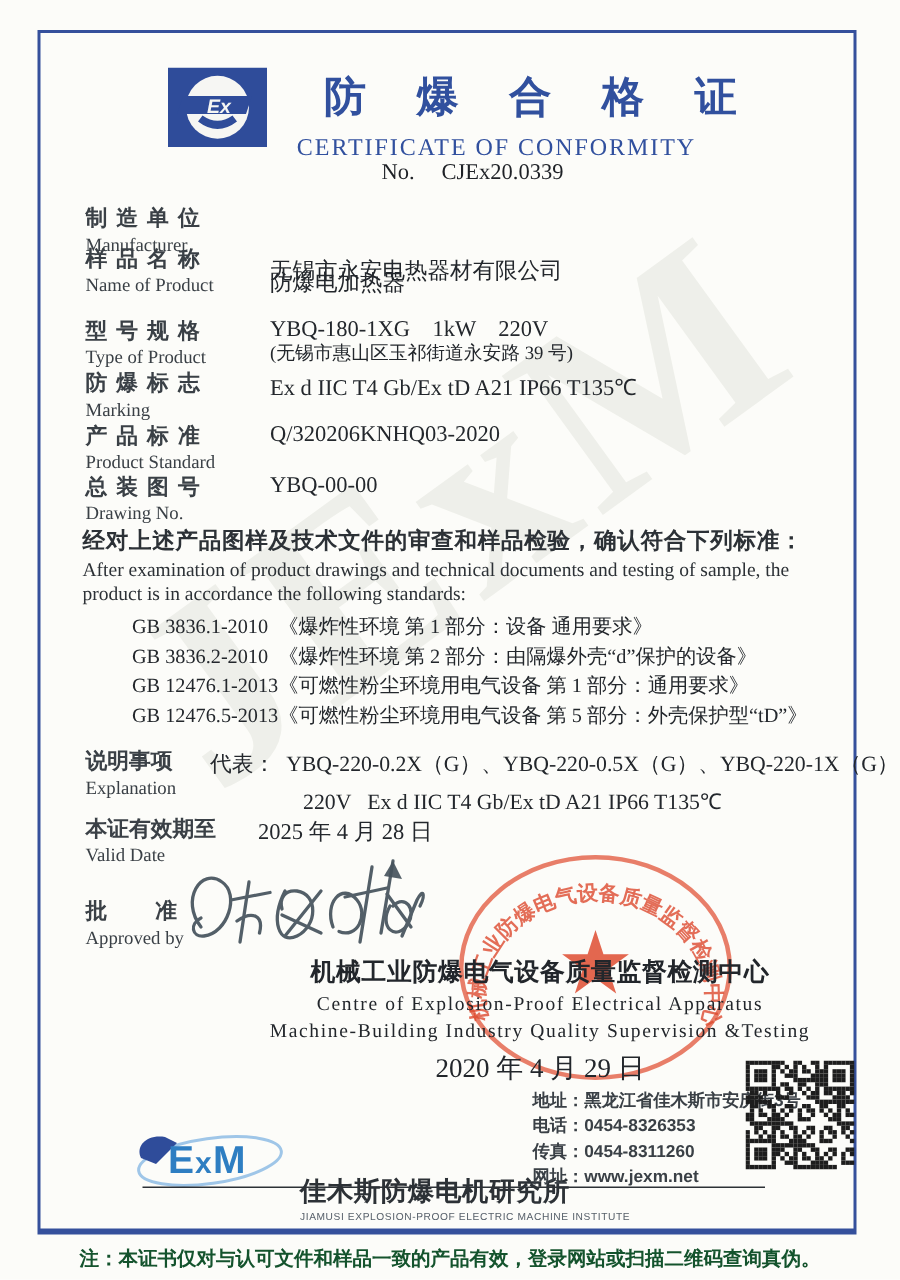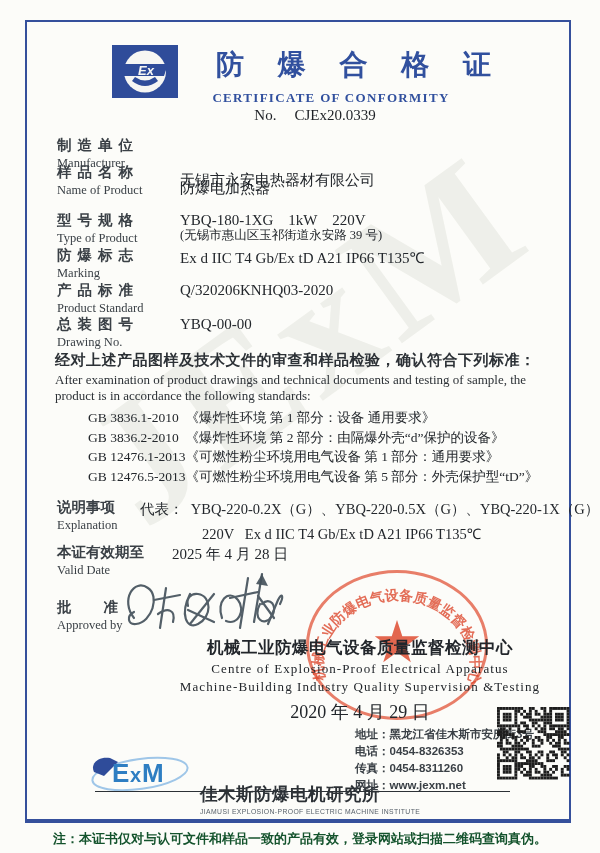--- a/index.html
+++ b/index.html
@@ -25,21 +25,21 @@
   }
   
   .logo{position:absolute;left:112px;top:45px;z-index:2;}
   .title{
     position:absolute;left:216px;top:46px;white-space:nowrap;
     font-size:28px;font-weight:bold;color:#31509e;letter-spacing:13px;
     font-family:"Liberation Sans",sans-serif;z-index:2;
   }
   .subtitle{
     position:absolute;left:195px;top:90px;width:272px;text-align:center;
-    font-size:13px;font-weight:bold;color:#31509e;letter-spacing:1.3px;
+    font-size:16px;font-weight:normal;color:#31509e;letter-spacing:1.3px;
     font-family:"Liberation Serif",serif;z-index:2;
   }
   .cert-no{
     position:absolute;left:195px;top:107px;width:240px;text-align:center;
     font-size:15px;color:#1e2126;z-index:2;
   }
   .cert-no .gap{display:inline-block;width:18px;}
   
   .row{position:absolute;left:57px;z-index:2;}
   .zh-label{

